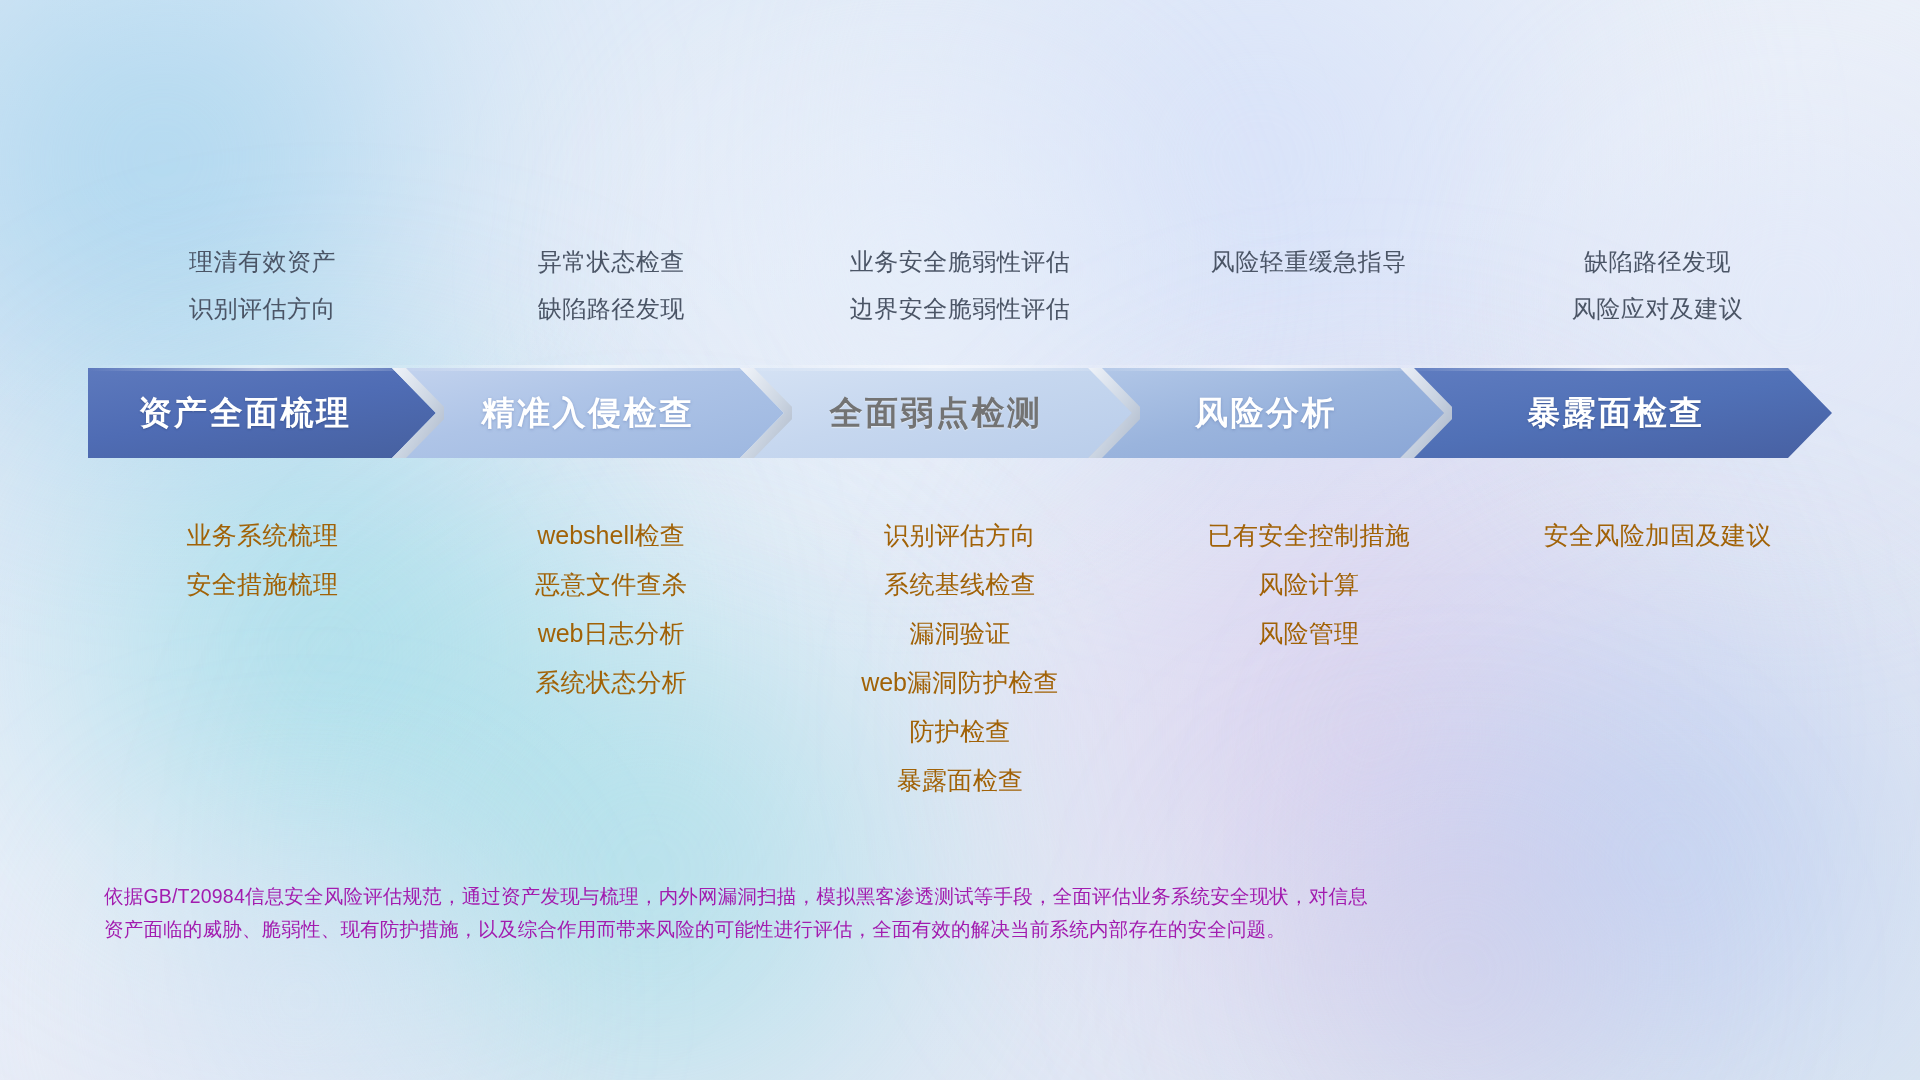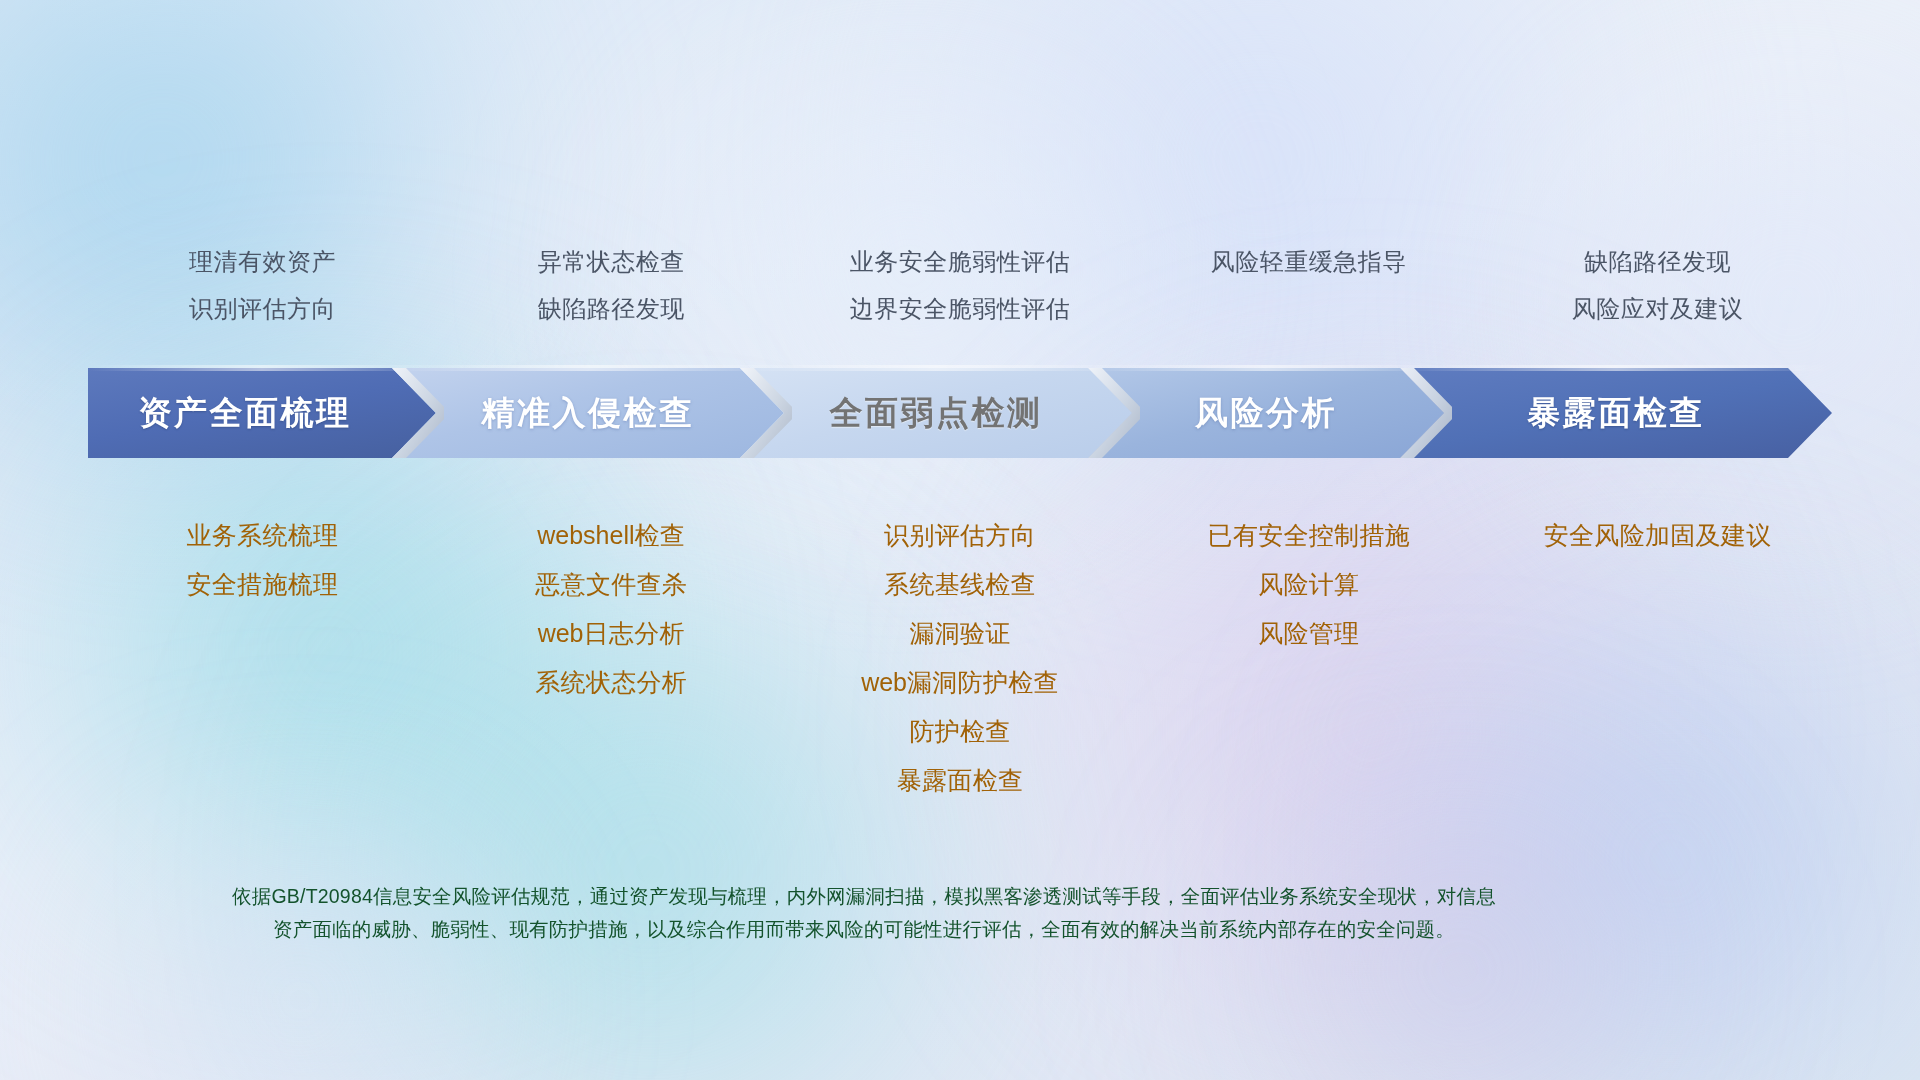--- a/index.html
+++ b/index.html
@@ -101,21 +101,21 @@
   .band-glow {
     position:absolute; left:0; top:-3px; width:100%; height:6px;
     background:linear-gradient(90deg,rgba(255,255,255,0),rgba(255,255,255,.55),rgba(255,255,255,0));
   }
 
   
   #footer {
     position:absolute; left:104px; top:880px; width:1520px; z-index:3;
   }
   #footer .fl {
-    font-size:19.5px; color:#14532d; line-height:33px; letter-spacing:.2px;text-align:center;
+    font-size:19.5px; color:#a21caf; line-height:33px; letter-spacing:.2px;
   }
 </style>
 </head>
 <body>
 
 <div id="bg">
   <div class="layer bg-base"></div>
   <div class="blob b1"></div>
   <div class="blob b4"></div>
   <div class="blob b8"></div>

